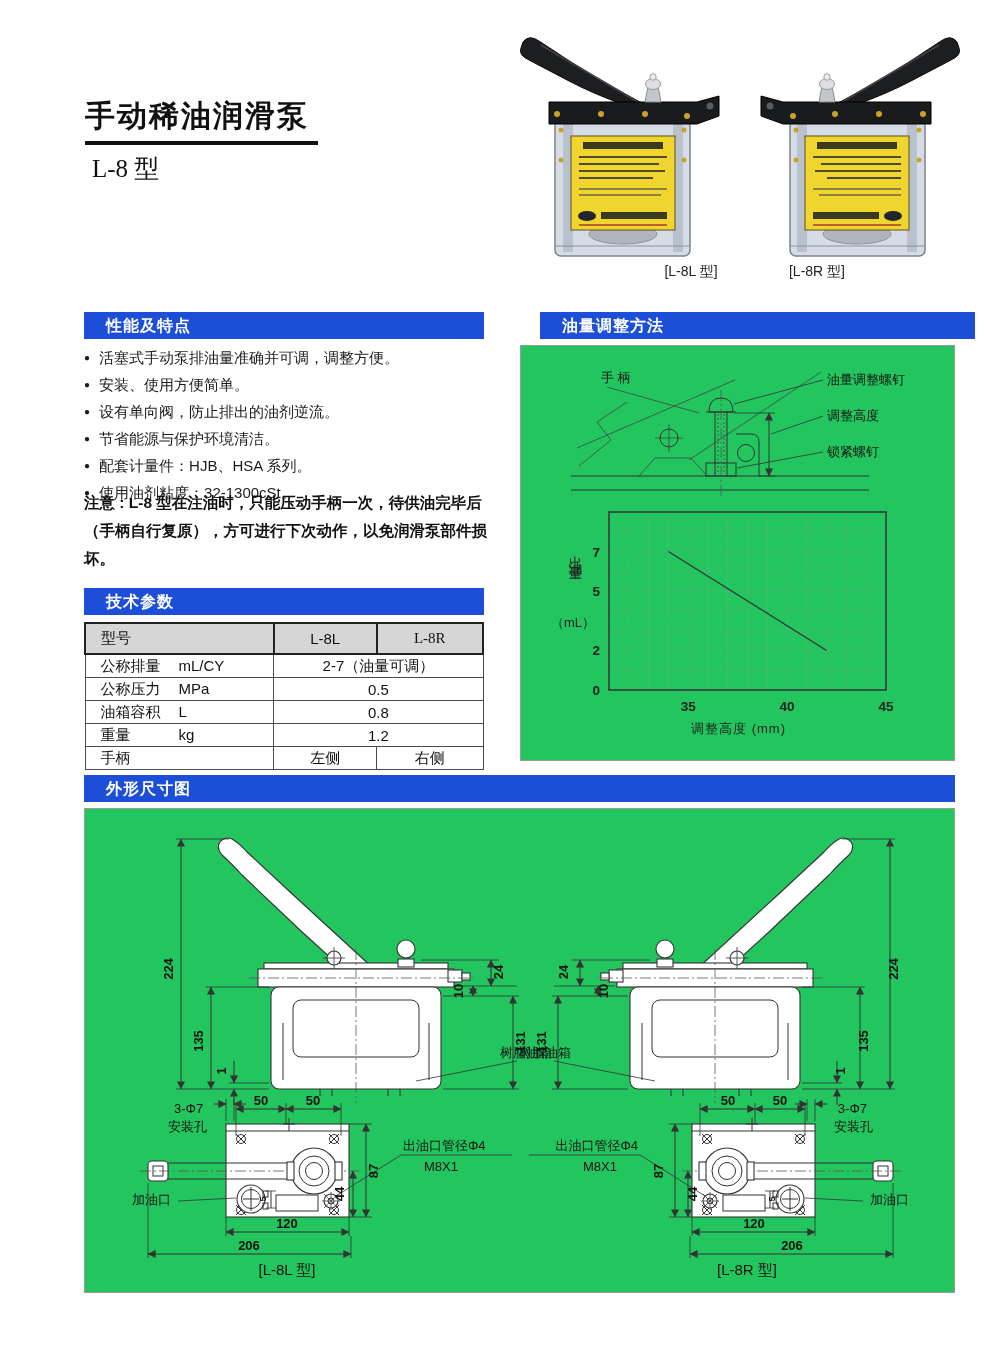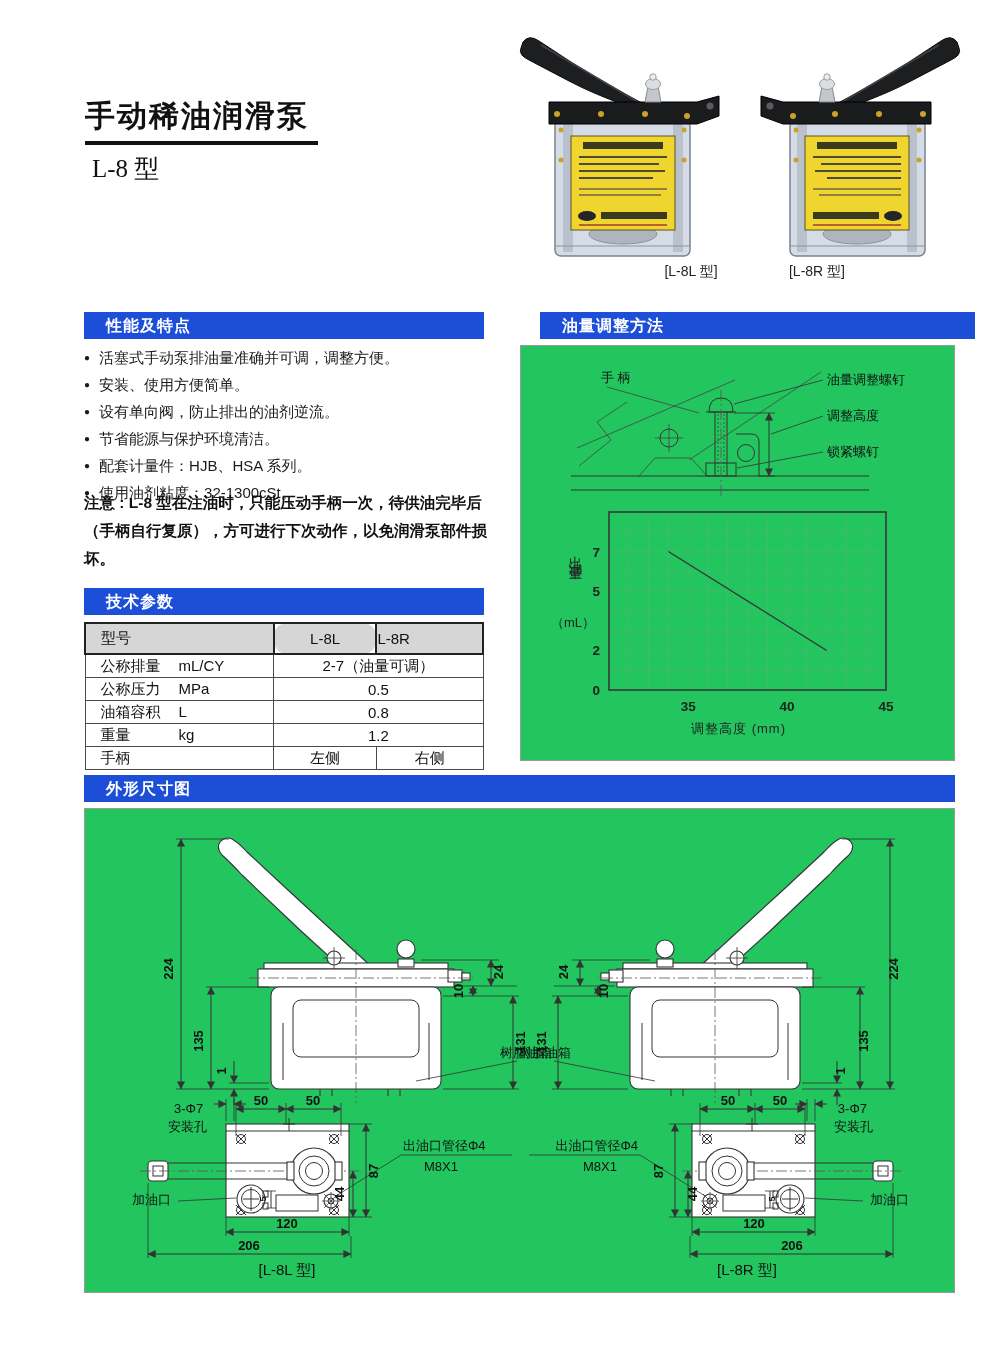--- a/index.html
+++ b/index.html
@@ -25,22 +25,22 @@
   
   .feat-list{position:absolute;left:84px;top:344px;width:412px;}
   .feat{height:27px;line-height:27px;font-size:15px;white-space:nowrap;}
   .blt{font-size:10px;margin-right:9px;vertical-align:2px;}
   .note{position:absolute;left:84px;top:489px;width:420px;font-size:15.5px;font-weight:bold;line-height:28px;color:#111;}
   
   .spec-table{position:absolute;left:84px;top:622px;width:400px;border-collapse:collapse;font-size:15px;color:#111;}
   .spec-table td{border:1px solid #4a4a4a;height:22px;padding:0;}
   .spec-table tr.head td{background:#d6d6d6;height:29px;border:2px solid #222;margin-top:32px;}
   .spec-table td.c1{width:180px;padding-left:15px;text-align:left;}
-  .spec-table td.c2{width:108px;text-align:center;border-radius:13px;}
-  .spec-table td.c3{width:112px;}
+  .spec-table td.c2{width:108px;text-align:center;}
+  .spec-table td.c3{width:112px;text-align:center;font-family:Liberation Serif, serif;}
   .spec-table td.val{text-align:center;}
   .spec-table .nm{display:inline-block;min-width:78px;}
   
   .g1{fill:#fff;stroke:#333;stroke-width:1.1;}
   .g0{fill:none;stroke:#333;stroke-width:1;}
   .g0t{fill:none;stroke:#444;stroke-width:0.8;}
   .cl{fill:none;stroke:#555;stroke-width:0.8;stroke-dasharray:11 3 2 3;}
   .dim{fill:none;stroke:#333;stroke-width:1;}
   .ext{fill:none;stroke:#333;stroke-width:0.8;}
   .grid{stroke:#999;stroke-width:0.7;stroke-dasharray:1.5 2.5;}

